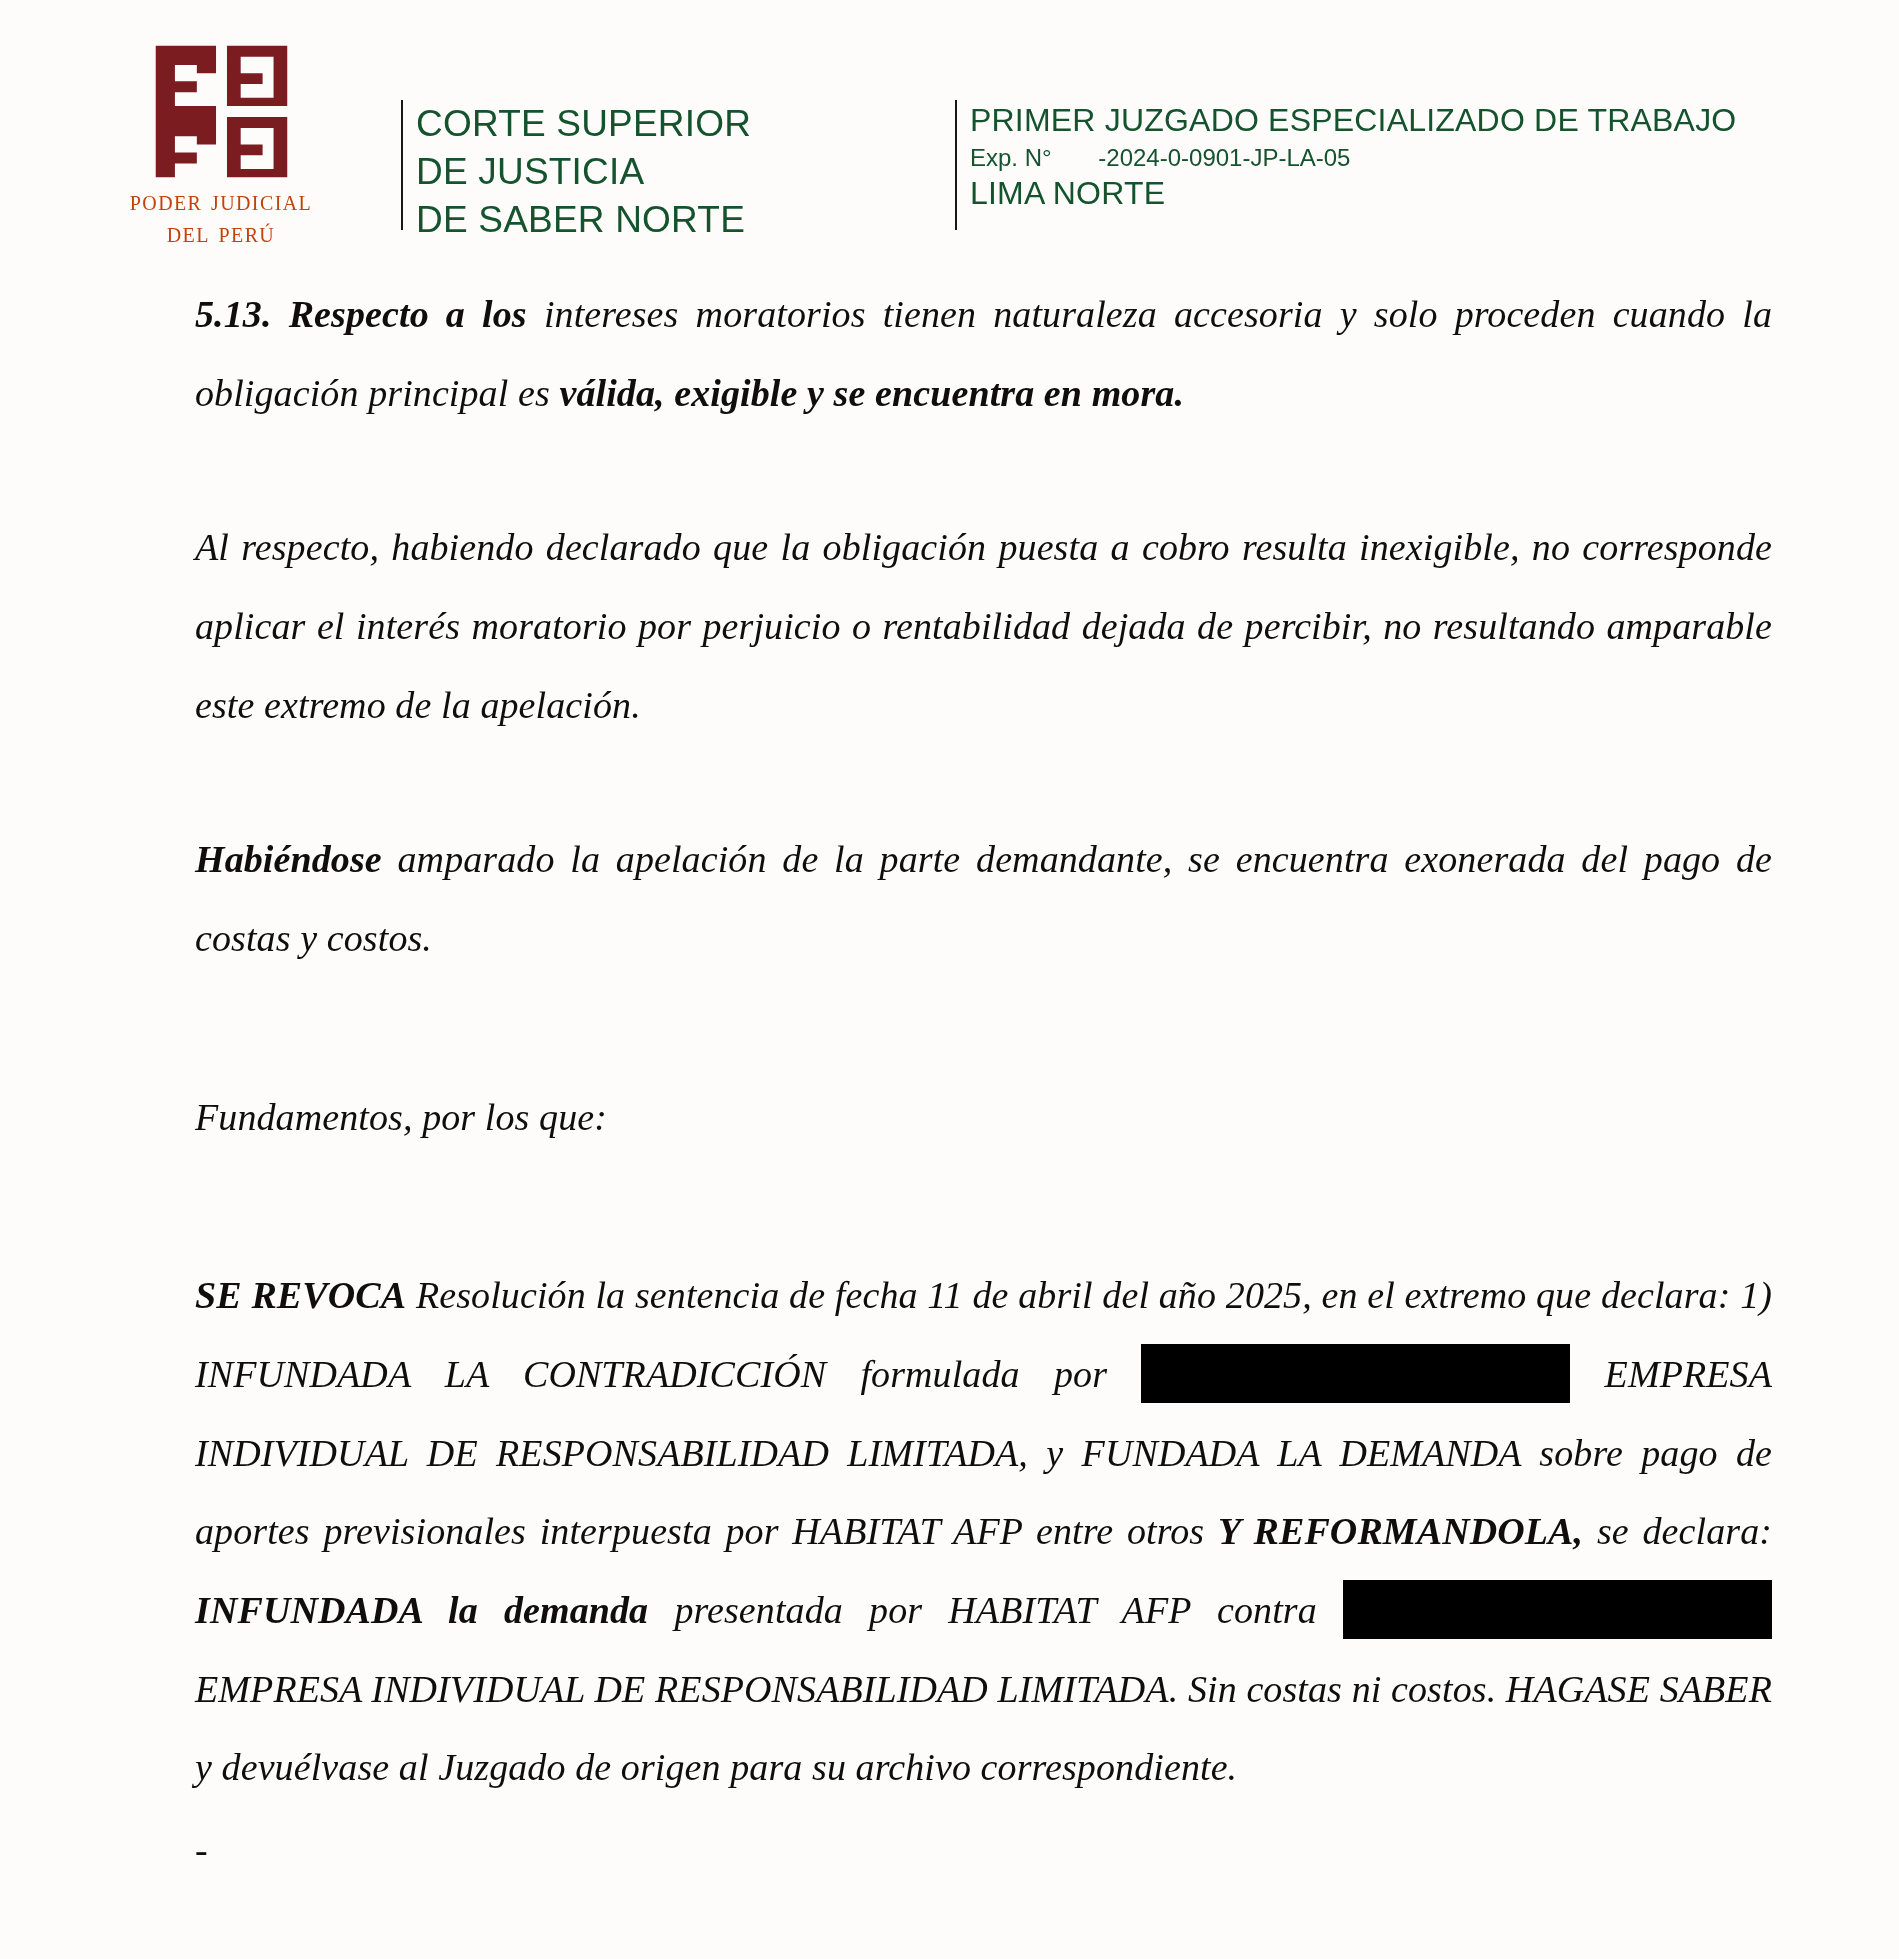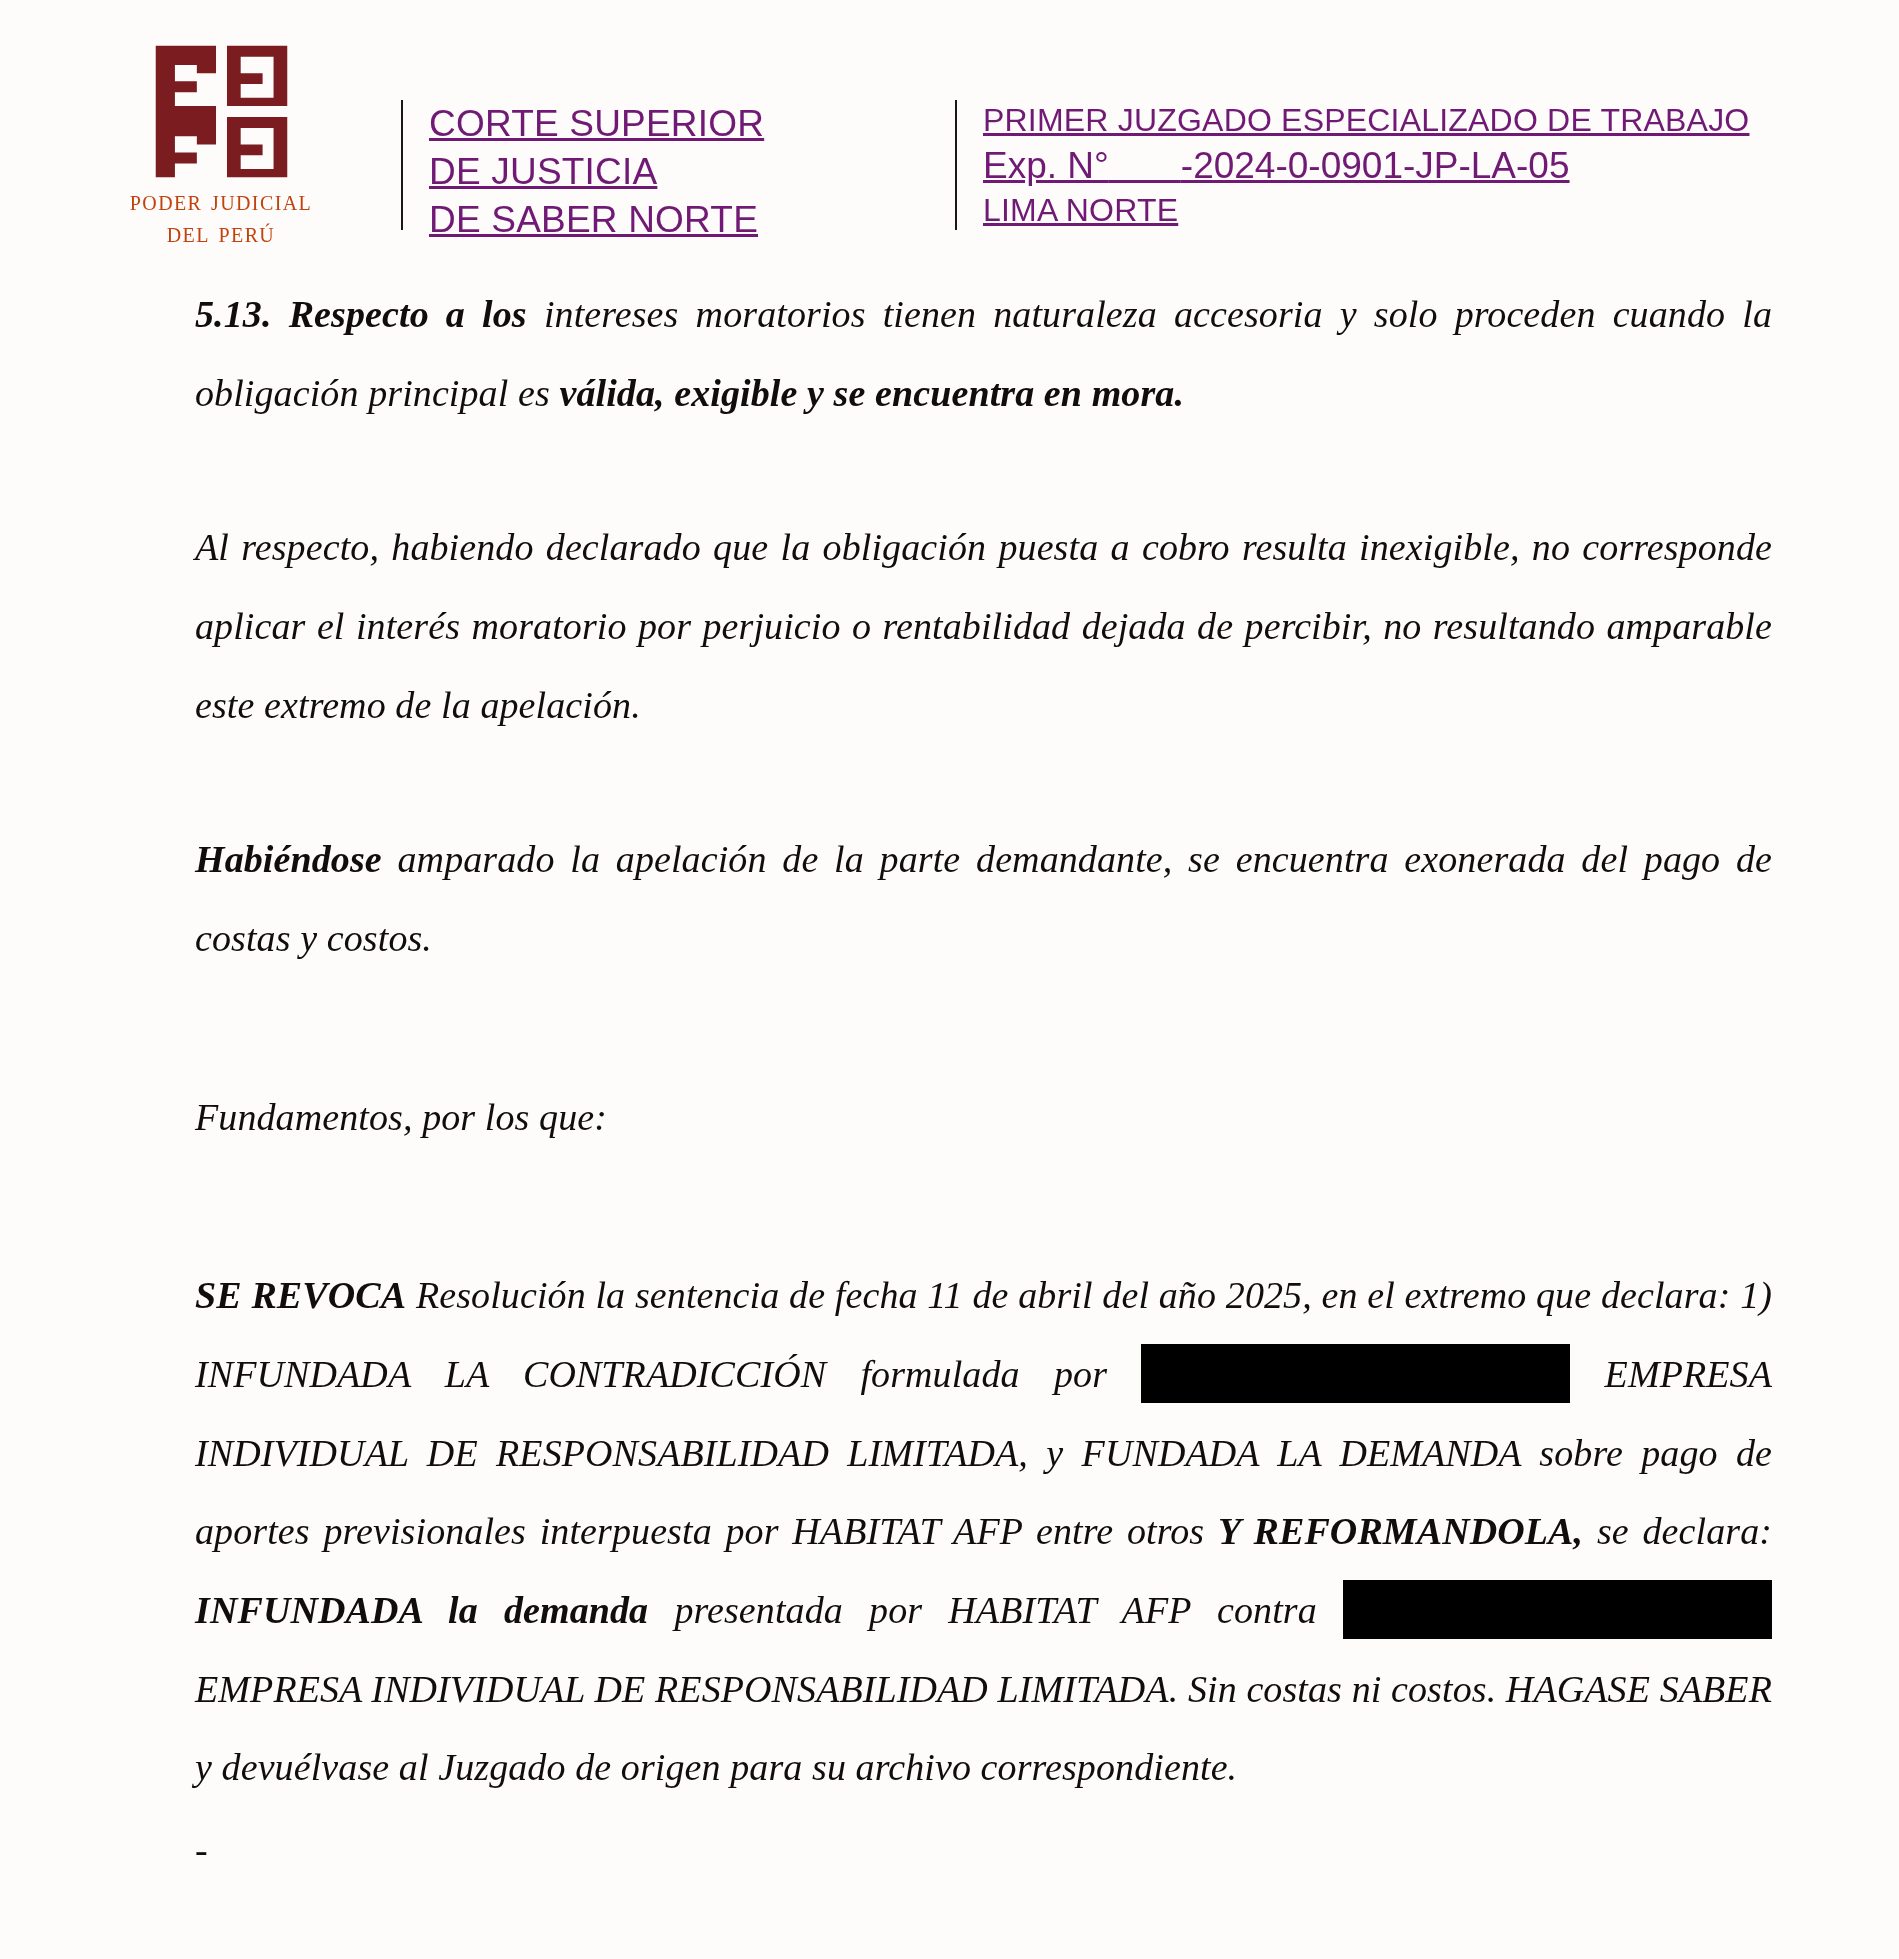--- a/index.html
+++ b/index.html
@@ -64,27 +64,26 @@
     display: block;
     font-size: 29px;
     font-variant: small-caps;
     text-transform: lowercase;
   }
 
   .header-col {
     position: absolute;
     top: 100px;
     font-family: "Liberation Sans", "DejaVu Sans", sans-serif;
-    color: #701a75;
+    color: #14532d;
     line-height: 1.30;
-    padding-left: 26px;
+    padding-left: 13px;
     border-left: 2.8px solid #1a1716;
     height: 130px;
     box-sizing: border-box;
-    text-decoration: underline;
   }
   .header-col .hline {
     display: block;
     font-size: 37px;
     white-space: nowrap;
     letter-spacing: 0.2px;
   }
 
   .header-col.col-court {
     left: 401px;
@@ -92,21 +91,21 @@
   }
   .header-col.col-case {
     left: 955px;
     width: 918px;
   }
   .header-col.col-case .hline {
     font-size: 32px;
   }
   .exp-row {
     display: block;
-    font-size: 37px;
+    font-size: 24px;
     white-space: pre;
   }
 
   
   .doc-body {
     position: absolute;
     left: 195px;
     top: 275px;
     width: 1577px;
     font-style: italic;

